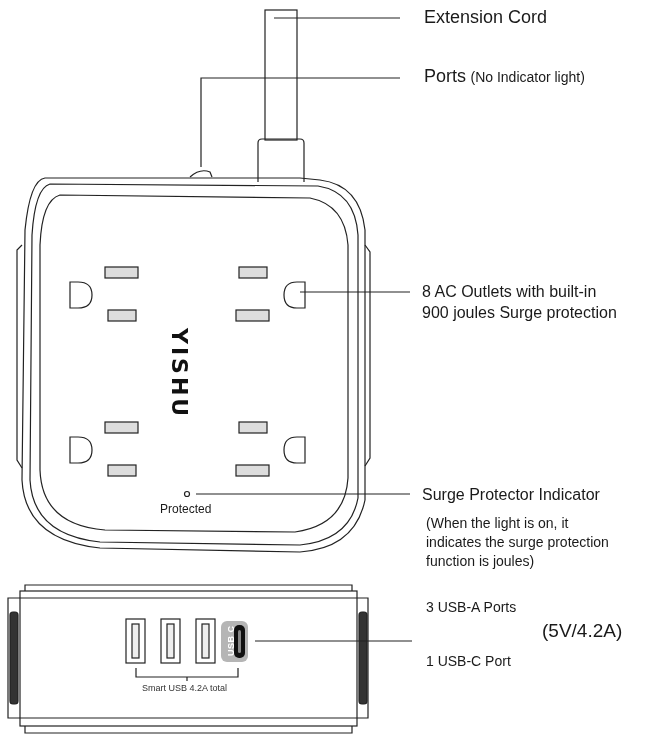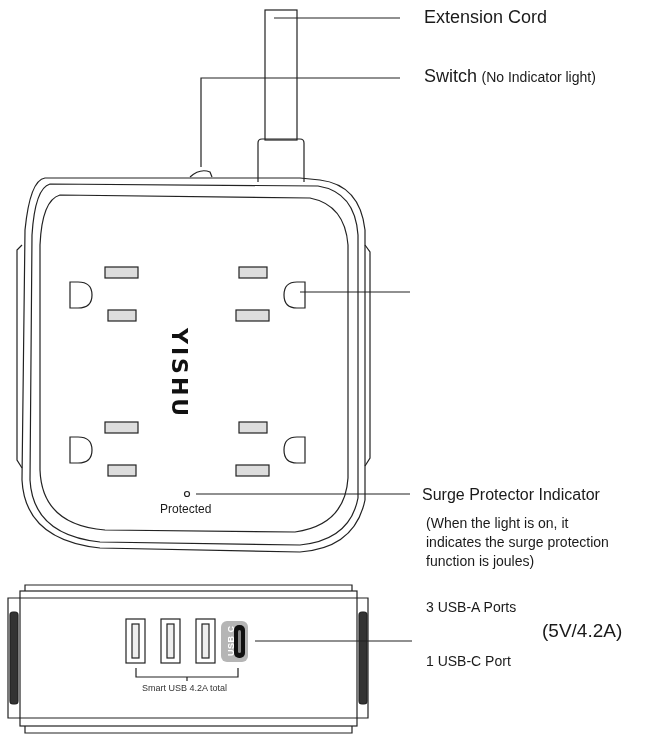--- a/index.html
+++ b/index.html
@@ -91,24 +91,26 @@
   <rect x="238" y="630" width="3" height="23" rx="1.5" fill="#888"></rect>
 </svg>
 
 <div class="logo">YISHU</div>
 <div class="label lbl-xs" style="left:160px; top:502px;">Protected</div>
 <div class="usbc-text" style="left:226px; top:656px;">USB C</div>
 <div class="label lbl-tiny" style="left:142px; top:683px;">Smart USB 4.2A total</div>
 
 <div class="label lbl-lg" style="left:424px; top:7px;">Extension Cord</div>
 <div class="label" style="left:424px; top:66px;">
-  <span class="lbl-lg">Switch</span>
+  <span class="lbl-lg">Ports</span>
   <span class="lbl-sm">(No Indicator light)</span>
 </div>
 <div class="label lbl-md" style="left:422px; top:281px;">
+  <div>8 AC Outlets with built-in</div>
+  <div>900 joules Surge protection</div>
 </div>
 <div class="label lbl-md" style="left:422px; top:484px;">Surge Protector Indicator</div>
 <div class="label lbl-sm" style="left:426px; top:514px;">
   <div>(When the light is on, it</div>
   <div>indicates the surge protection</div>
   <div>function is joules)</div>
 </div>
 <div class="label lbl-sm" style="left:426px; top:598px;">3 USB-A Ports</div>
 <div class="label lbl-sm" style="left:426px; top:652px;">1 USB-C Port</div>
 <div class="label" style="left:542px; top:620px; font-size:19px;">(5V/4.2A)</div>

